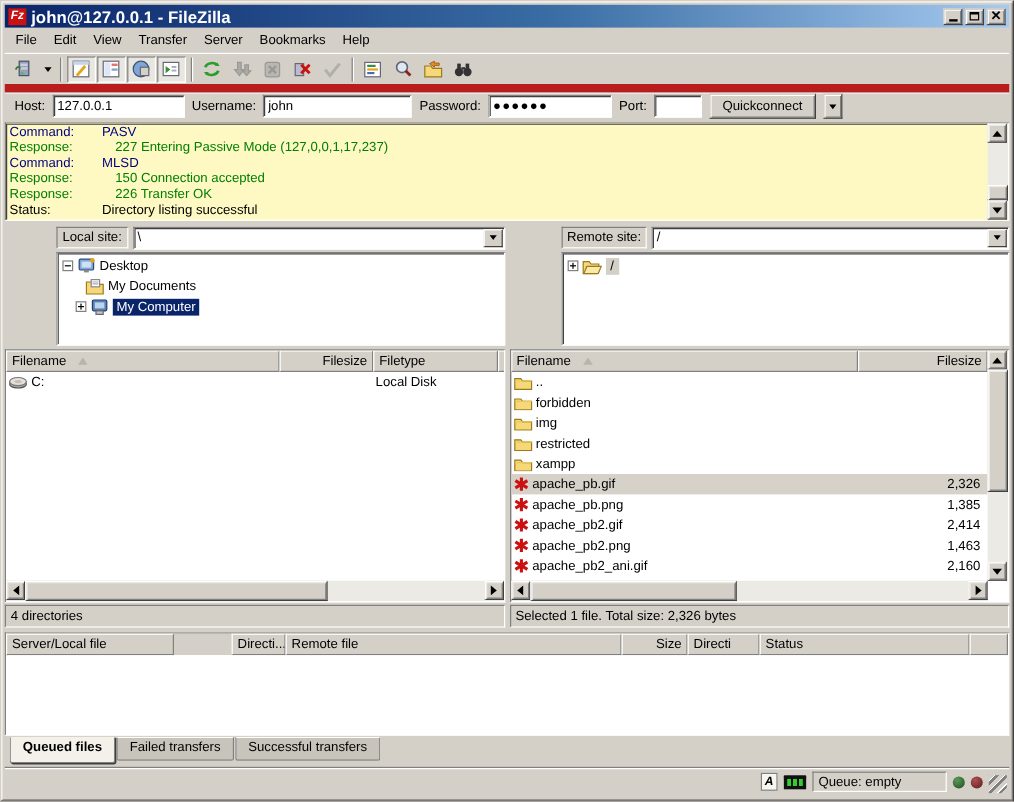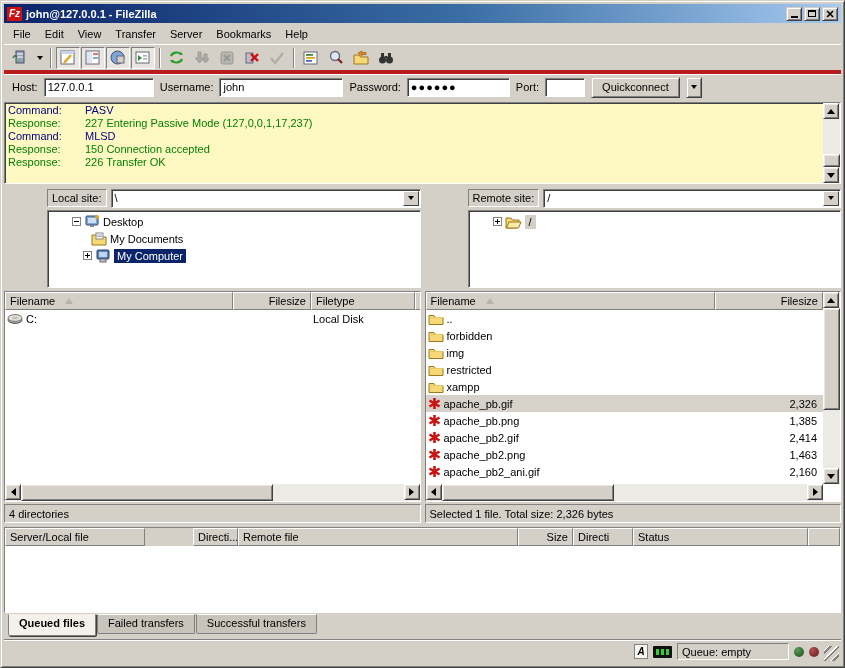--- a/index.html
+++ b/index.html
@@ -23,21 +23,21 @@
   .downgray { border:1px solid; border-color:#808080 #fff #fff #808080; background:#d4d0c8; }
 
   
   .titlebar {
     height:19px; flex:0 0 19px;
     background: linear-gradient(to right,#0a246a,#3a6ea5 55%,#a6caf0);
     display:flex; align-items:center; padding:0 3px; gap:4px;justify-content:center;
   }
   .fzicon { width:15px; height:14px; background:#cc1111; color:#fff; font-weight:bold; font-style:italic;
     font-size:10px; line-height:14px; text-align:center; flex:0 0 15px; }
-  .titletext { color:#fff; font-weight:bold; font-size:11px; flex:1; white-space:nowrap; }
+  .titletext { color:#fff; font-weight:bold; font-size:14px; flex:1; white-space:nowrap; }
   .winbtns { display:flex; gap:2px; }
   .winbtn { width:16px; height:14px; display:flex; align-items:center; justify-content:center; font-size:9px; font-weight:bold; }
   .glyph-min { width:7px; height:2px; background:#000; margin-top:7px; }
   .glyph-max { width:8px; height:7px; border:1px solid #000; border-top-width:2px; }
   .glyph-close { font-size:11px; line-height:10px; }
 
   
   .menubar { height:21px; flex:0 0 21px; display:flex; align-items:center; padding-left:2px; }
   .menuitem { padding:2px 7px; }
 
@@ -46,37 +46,37 @@
     border-top:1px solid #fff; }
   .tbtn { width:24px; height:22px; display:flex; align-items:center; justify-content:center; }
   .tbtn.pressed { border:1px solid; border-color:#808080 #fff #fff #808080; background:#e8e6e0; }
   .tbtn.dim svg { opacity:.45; filter:grayscale(1); }
   .tsep { width:2px; height:20px; border-left:1px solid #808080; border-right:1px solid #fff; margin:0 3px; }
   .ddarrow { width:0; height:0; border-left:3px solid transparent; border-right:3px solid transparent; border-top:4px solid #000; }
   .tbtn.dd { width:13px; }
 
   
   .qcbar { height:30px; flex:0 0 30px; display:flex; align-items:center; gap:6px; padding-left:8px;
-    border-top:4px solid #b91c1c; box-shadow: 0 1px 0 #fff inset; }
+    border-top:7px solid #b91c1c; box-shadow: 0 1px 0 #fff inset; }
   .qcbar label { white-space:nowrap; }
   .qcbar input { font-family:"Liberation Sans",sans-serif; font-size:11px; height:19px;
     border:1px solid; border-color:#808080 #fff #fff #808080; box-shadow: inset 1px 1px 0 #404040;
     padding:1px 3px; background:#fff; }
   .in-host { width:110px; } .in-user { width:124px; } .in-pass { width:103px; font-size:8px; letter-spacing:1px; font-weight:bold; } .in-port { width:40px; }
   .qcbtn { height:21px; padding:0 10px; font-size:11px; display:flex; align-items:center; }
   .qcdd { width:16px; height:21px; display:flex; align-items:center; justify-content:center; }
 
   
   .logpane { flex:0 0 82px; margin-top:2px; display:flex;
     border:1px solid; border-color:#808080 #fff #fff #808080; box-shadow: inset 1px 1px 0 #404040; background:#fef9c3; }
   .logbody { flex:1; padding:1px 0 0 3px; overflow:hidden; }
   .logline { height:13px; line-height:13px; white-space:nowrap; display:flex; }
   .loglabel { width:77px; flex:0 0 77px; }
   .t-command { color:#00007f; }
-  .t-response { color:#007f00; }
+  .t-response { color:#007f00;gap:11px; }
   .t-status { color:#000; }
 
   
   .vscroll { width:17px; flex:0 0 17px; background:#eceae4; display:flex; flex-direction:column; position:relative; }
   .hscroll { height:17px; flex:0 0 17px; background:#eceae4; display:flex; position:relative; }
   .sbtn { width:16px; height:16px; flex:0 0 16px; display:flex; align-items:center; justify-content:center;
     border:1px solid; border-color:#fff #404040 #404040 #fff; box-shadow: inset 1px 1px 0 #ece9e4, inset -1px -1px 0 #808080; background:#d4d0c8; }
   .tri-up { width:0;height:0;border-left:4px solid transparent;border-right:4px solid transparent;border-bottom:5px solid #000; }
   .tri-dn { width:0;height:0;border-left:4px solid transparent;border-right:4px solid transparent;border-top:5px solid #000; }
   .tri-lf { width:0;height:0;border-top:4px solid transparent;border-bottom:4px solid transparent;border-right:5px solid #000; }
@@ -87,21 +87,21 @@
   .browsers { flex:0 0 100px; display:flex; margin-top:4px; gap:4px; }
   .bcol { flex:1; display:flex; flex-direction:column; min-width:0;padding-left:43px; }
   .siterow { height:20px; flex:0 0 20px; display:flex; align-items:center; gap:4px; }
   .sitelabel { padding:2px 4px; }
   .sitecombo { flex:1; height:19px; display:flex; align-items:center; background:#fff;
     border:1px solid; border-color:#808080 #fff #fff #808080; box-shadow: inset 1px 1px 0 #404040; padding-left:3px; position:relative; }
   .combobtn { position:absolute; right:1px; top:1px; bottom:1px; width:16px; display:flex; align-items:center; justify-content:center;
     border:1px solid; border-color:#fff #404040 #404040 #fff; background:#d4d0c8; }
   .treepane { flex:1; margin-top:2px; background:#fff;
     border:1px solid; border-color:#808080 #fff #fff #808080; box-shadow: inset 1px 1px 0 #404040; padding:2px 0 0 4px; overflow:hidden; }
-  .trow { height:17px; display:flex; align-items:center; gap:3px; white-space:nowrap;margin-left:20px; }
+  .trow { height:17px; display:flex; align-items:center; gap:3px; white-space:nowrap; }
   .expbox { width:9px; height:9px; flex:0 0 9px; background:#fff; border:1px solid #808080; position:relative; }
   .expbox::before { content:""; position:absolute; left:1px; right:1px; top:3px; height:1px; background:#000; }
   .expbox.plus::after { content:""; position:absolute; top:1px; bottom:1px; left:3px; width:1px; background:#000; }
   .tsel { background:#0a246a; color:#fff; padding:1px 3px; }
   .tselgray { background:#d4d0c8; padding:1px 4px; }
   .indent8 { width:8px; flex:0 0 8px; } .indent16 { width:16px; flex:0 0 16px; }
 
   
   .lists { flex:0 0 232px; display:flex; margin-top:3px; gap:4px; }
   .listwrap { flex:1; display:flex; flex-direction:column; min-width:0; }
@@ -326,20 +326,24 @@
           <span>MLSD</span>
         </div>
       <div class="logline t-response">
           <span class="loglabel">Response:</span>
           <span>150 Connection accepted</span>
         </div>
       <div class="logline t-response">
           <span class="loglabel">Response:</span>
           <span>226 Transfer OK</span>
         </div>
+      <div class="logline t-status">
+          <span class="loglabel">Status:</span>
+          <span>Directory listing successful</span>
+        </div>
     </div>
     <div class="vscroll">
       <div class="sbtn">
           <div class="tri-up"></div>
         </div>
       <div style="flex:1"></div>
       <div class="thumb" style="height:13px; margin:0 0 0 0;"></div>
       <div class="sbtn">
           <div class="tri-dn"></div>
         </div>

